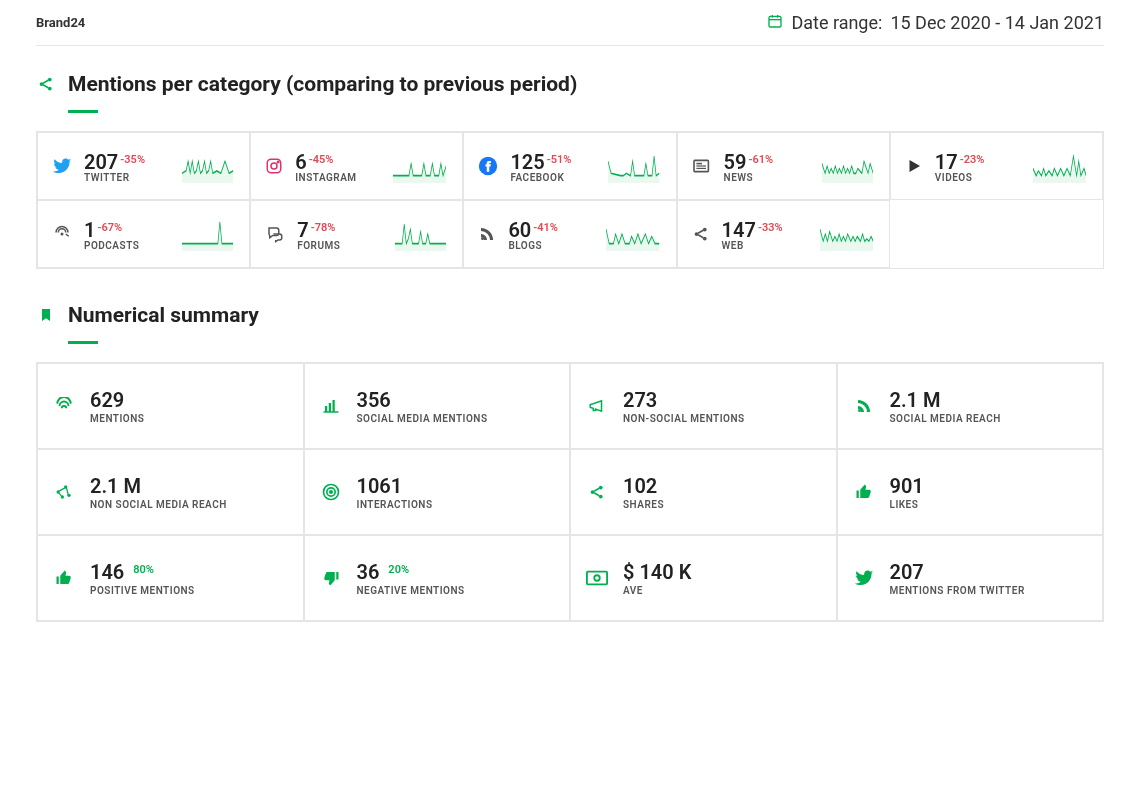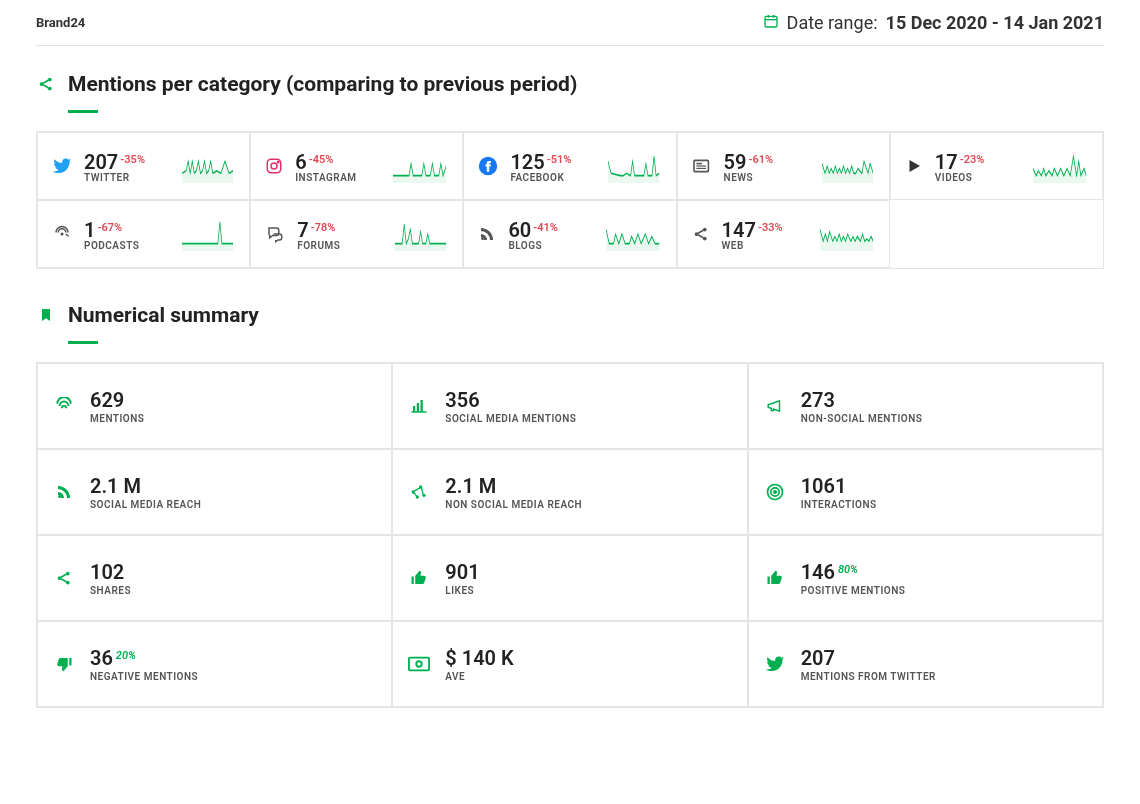--- a/index.html
+++ b/index.html
@@ -14,21 +14,21 @@
     display:flex;
     justify-content:space-between;
     align-items:center;
     padding: 2px 0 12px 0;
     border-bottom:1px solid #e5e5e5;
     margin-bottom:26px;
     gap:43px;
   }
   .brand { font-size:13px; font-weight:700; color:#333; }
   .date-range { font-size:18px; color:#333; display:flex; align-items:center; gap:8px;}
-  .date-range b { font-weight:700;text-align:center; }
+  .date-range b { font-weight:400;text-align:center; }
   .cal-icon { color:#00b050; }
 
   .section-head {
     display:flex;
     align-items:center;
     gap:12px;
     margin-bottom:14px;
   }
   .section-head .sicon { color:#00b050; width:20px; display:flex; justify-content:center;}
   .section-title { font-size:21px; font-weight:700; color:#222; }
@@ -53,34 +53,34 @@
   .cat-text { flex:0 0 auto; min-width:86px;}
   .cat-num { font-size:20px; font-weight:600; color:#222; display:inline-block;}
   .cat-pct { font-size:11px; font-weight:600; color:#e04a55; position:relative; top:-6px; margin-left:2px;}
   .cat-label { font-size:10px; font-weight:600; letter-spacing:0.5px; color:#555; text-transform:uppercase; margin-top:-2px;}
   .spark { flex:1 1 auto; height:34px; }
   .spark svg { width:100%; height:100%; }
 
   .summary-grid {
     border:1px solid #e5e5e5;
     display:grid;
-    grid-template-columns: repeat(3, 1fr);
+    grid-template-columns: repeat(4, 1fr);
     margin-top: 4px;
   }
   .sum-cell {
     border:1px solid #e5e5e5;
     padding:18px 14px;
     display:flex;
     align-items:center;
     gap:14px;
     min-height:86px;
   }
   .sum-icon { width:24px; display:flex; justify-content:center; color:#00b050;}
   .sum-num { font-size:20px; font-weight:600; color:#222;}
-  .sum-num .sup { font-size:11px; font-weight:600; color:#00b050; position:relative; top:-6px; margin-left:3px;font-style:italic;}
+  .sum-num .sup { font-size:11px; font-weight:600; color:#00b050; position:relative; top:-6px; margin-left:9px;}
   .sum-label { font-size:10px; font-weight:600; letter-spacing:0.5px; color:#555; text-transform:uppercase; margin-top:1px;}
 
   .section-gap { height:34px; }
 </style>
 </head>
 <body>
 
 <div class="topbar">
   <div class="brand">Brand24</div>
   <div class="date-range">

